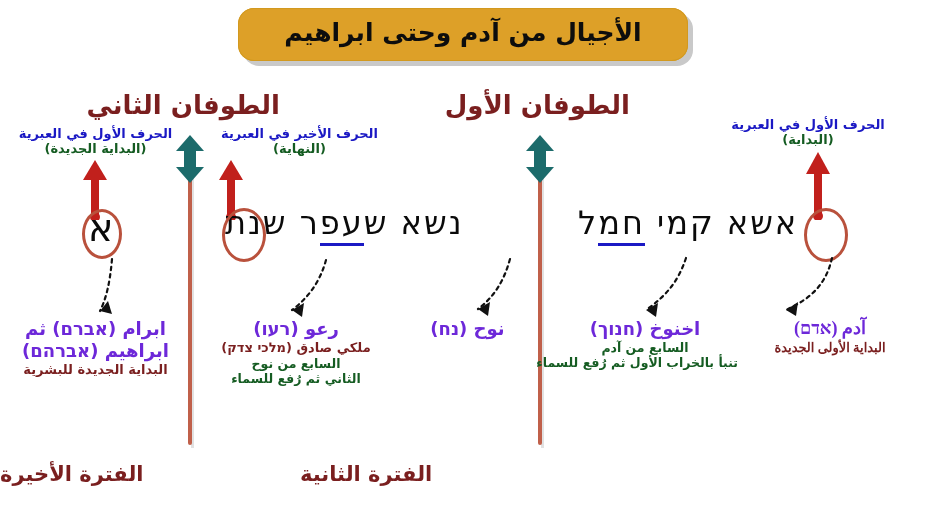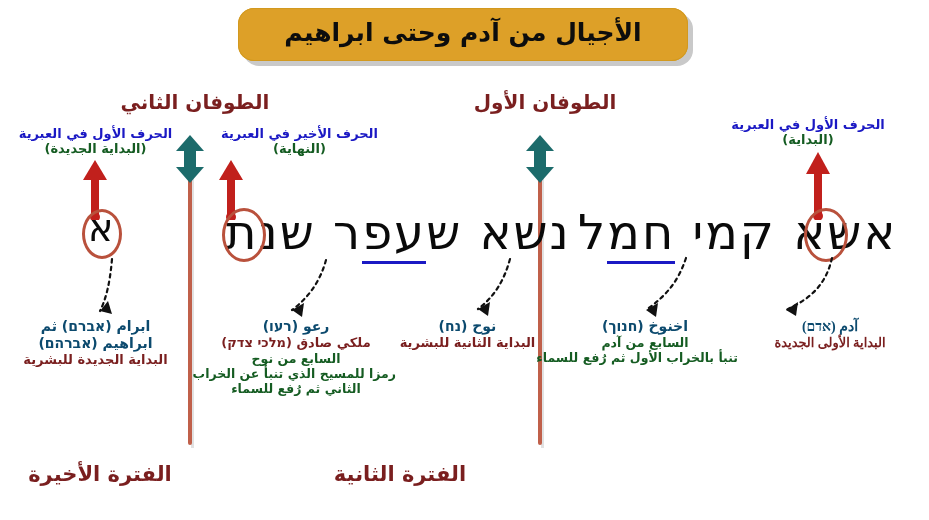--- a/index.html
+++ b/index.html
@@ -45,59 +45,59 @@
   .teal-arrow{position:absolute;}
 
   
   .red-arrow{position:absolute;}
 
   
   .dot-arrow{position:absolute;}
 
   
   .flood-label{
-    position:absolute;color:#7a1f1f;font-weight:bold;font-size:20px;
+    position:absolute;color:#7a1f1f;font-weight:bold;font-size:26px;
     direction:rtl;text-align:center;white-space:nowrap;
     font-family:"DejaVu Sans", sans-serif;
   }
 
   
   .callout{
     position:absolute;text-align:center;direction:rtl;white-space:nowrap;
     line-height:1.15;
   }
   .callout .l1{color:#1b19c4;font-size:13px;font-weight:bold;display:block;}
   .callout .l2{color:#155c22;font-size:13px;font-weight:bold;display:block;}
 
   
   .hebrew{
     position:absolute;
     font-family:"DejaVu Sans", sans-serif;
-    font-size:48px;color:#0a0a0a;
+    font-size:32px;color:#0a0a0a;
     direction:rtl;white-space:nowrap;letter-spacing:2px;
   }
   .heb-underline{border-bottom:3px solid #1b19c4;padding-bottom:1px;}
 
   
   .ring{
     position:absolute;border:3px solid #b9513c;border-radius:50%;
   }
 
   
   .nameblock{
     position:absolute;text-align:center;direction:rtl;line-height:1.22;
   }
-  .nameblock .nm{color:#0c4a6e;font-size:14px;font-weight:bold;display:block;white-space:nowrap;}
+  .nameblock .nm{color:#6d28d9;font-size:18px;font-weight:bold;display:block;white-space:nowrap;}
   .nameblock .rd{color:#7a1f1f;font-size:13px;font-weight:bold;display:block;white-space:nowrap;}
   .nameblock .gr{color:#155c22;font-size:12.5px;font-weight:bold;display:block;white-space:nowrap;}
 
   
   .period{
     position:absolute;color:#7a1f1f;font-weight:bold;font-size:21px;
-    direction:rtl;white-space:nowrap;text-align:center;
+    direction:rtl;white-space:nowrap;text-align:left;
   }
 </style>
 </head>
 <body>
 
 <div class="stage">
 
   <div class="title-wrap">
     <div class="title-shadow"></div>
     <div class="title-box">
@@ -220,28 +220,26 @@
   </div>
 
   <div class="nameblock" style="left:552px;top:318px;width:186px;">
     <span class="nm">اخنوخ (חנוך)</span>
     <span class="gr">السابع من آدم</span>
     <span class="gr">تنبأ بالخراب الأول ثم رُفع للسماء</span>
   </div>
 
   <div class="nameblock" style="left:390px;top:318px;width:155px;">
     <span class="nm">نوح (נח)</span>
-    <span class="rd">البداية الثانية للبشرية</span>
   </div>
 
   <div class="nameblock" style="left:196px;top:318px;width:200px;">
     <span class="nm">رعو (רעו)</span>
     <span class="rd">ملكي صادق (מלכי צדק)</span>
     <span class="gr">السابع من نوح</span>
-    <span class="gr">رمزا للمسيح الذي تنبأ عن الخراب</span>
     <span class="gr">الثاني ثم رُفع للسماء</span>
   </div>
 
   <div class="nameblock" style="left:8px;top:318px;width:175px;">
     <span class="nm">ابرام (אברם) ثم</span>
     <span class="nm">ابراهيم (אברהם)</span>
     <span class="rd">البداية الجديدة للبشرية</span>
   </div>
 
   <div class="period" style="left:300px;top:462px;width:200px;">الفترة الثانية</div>

